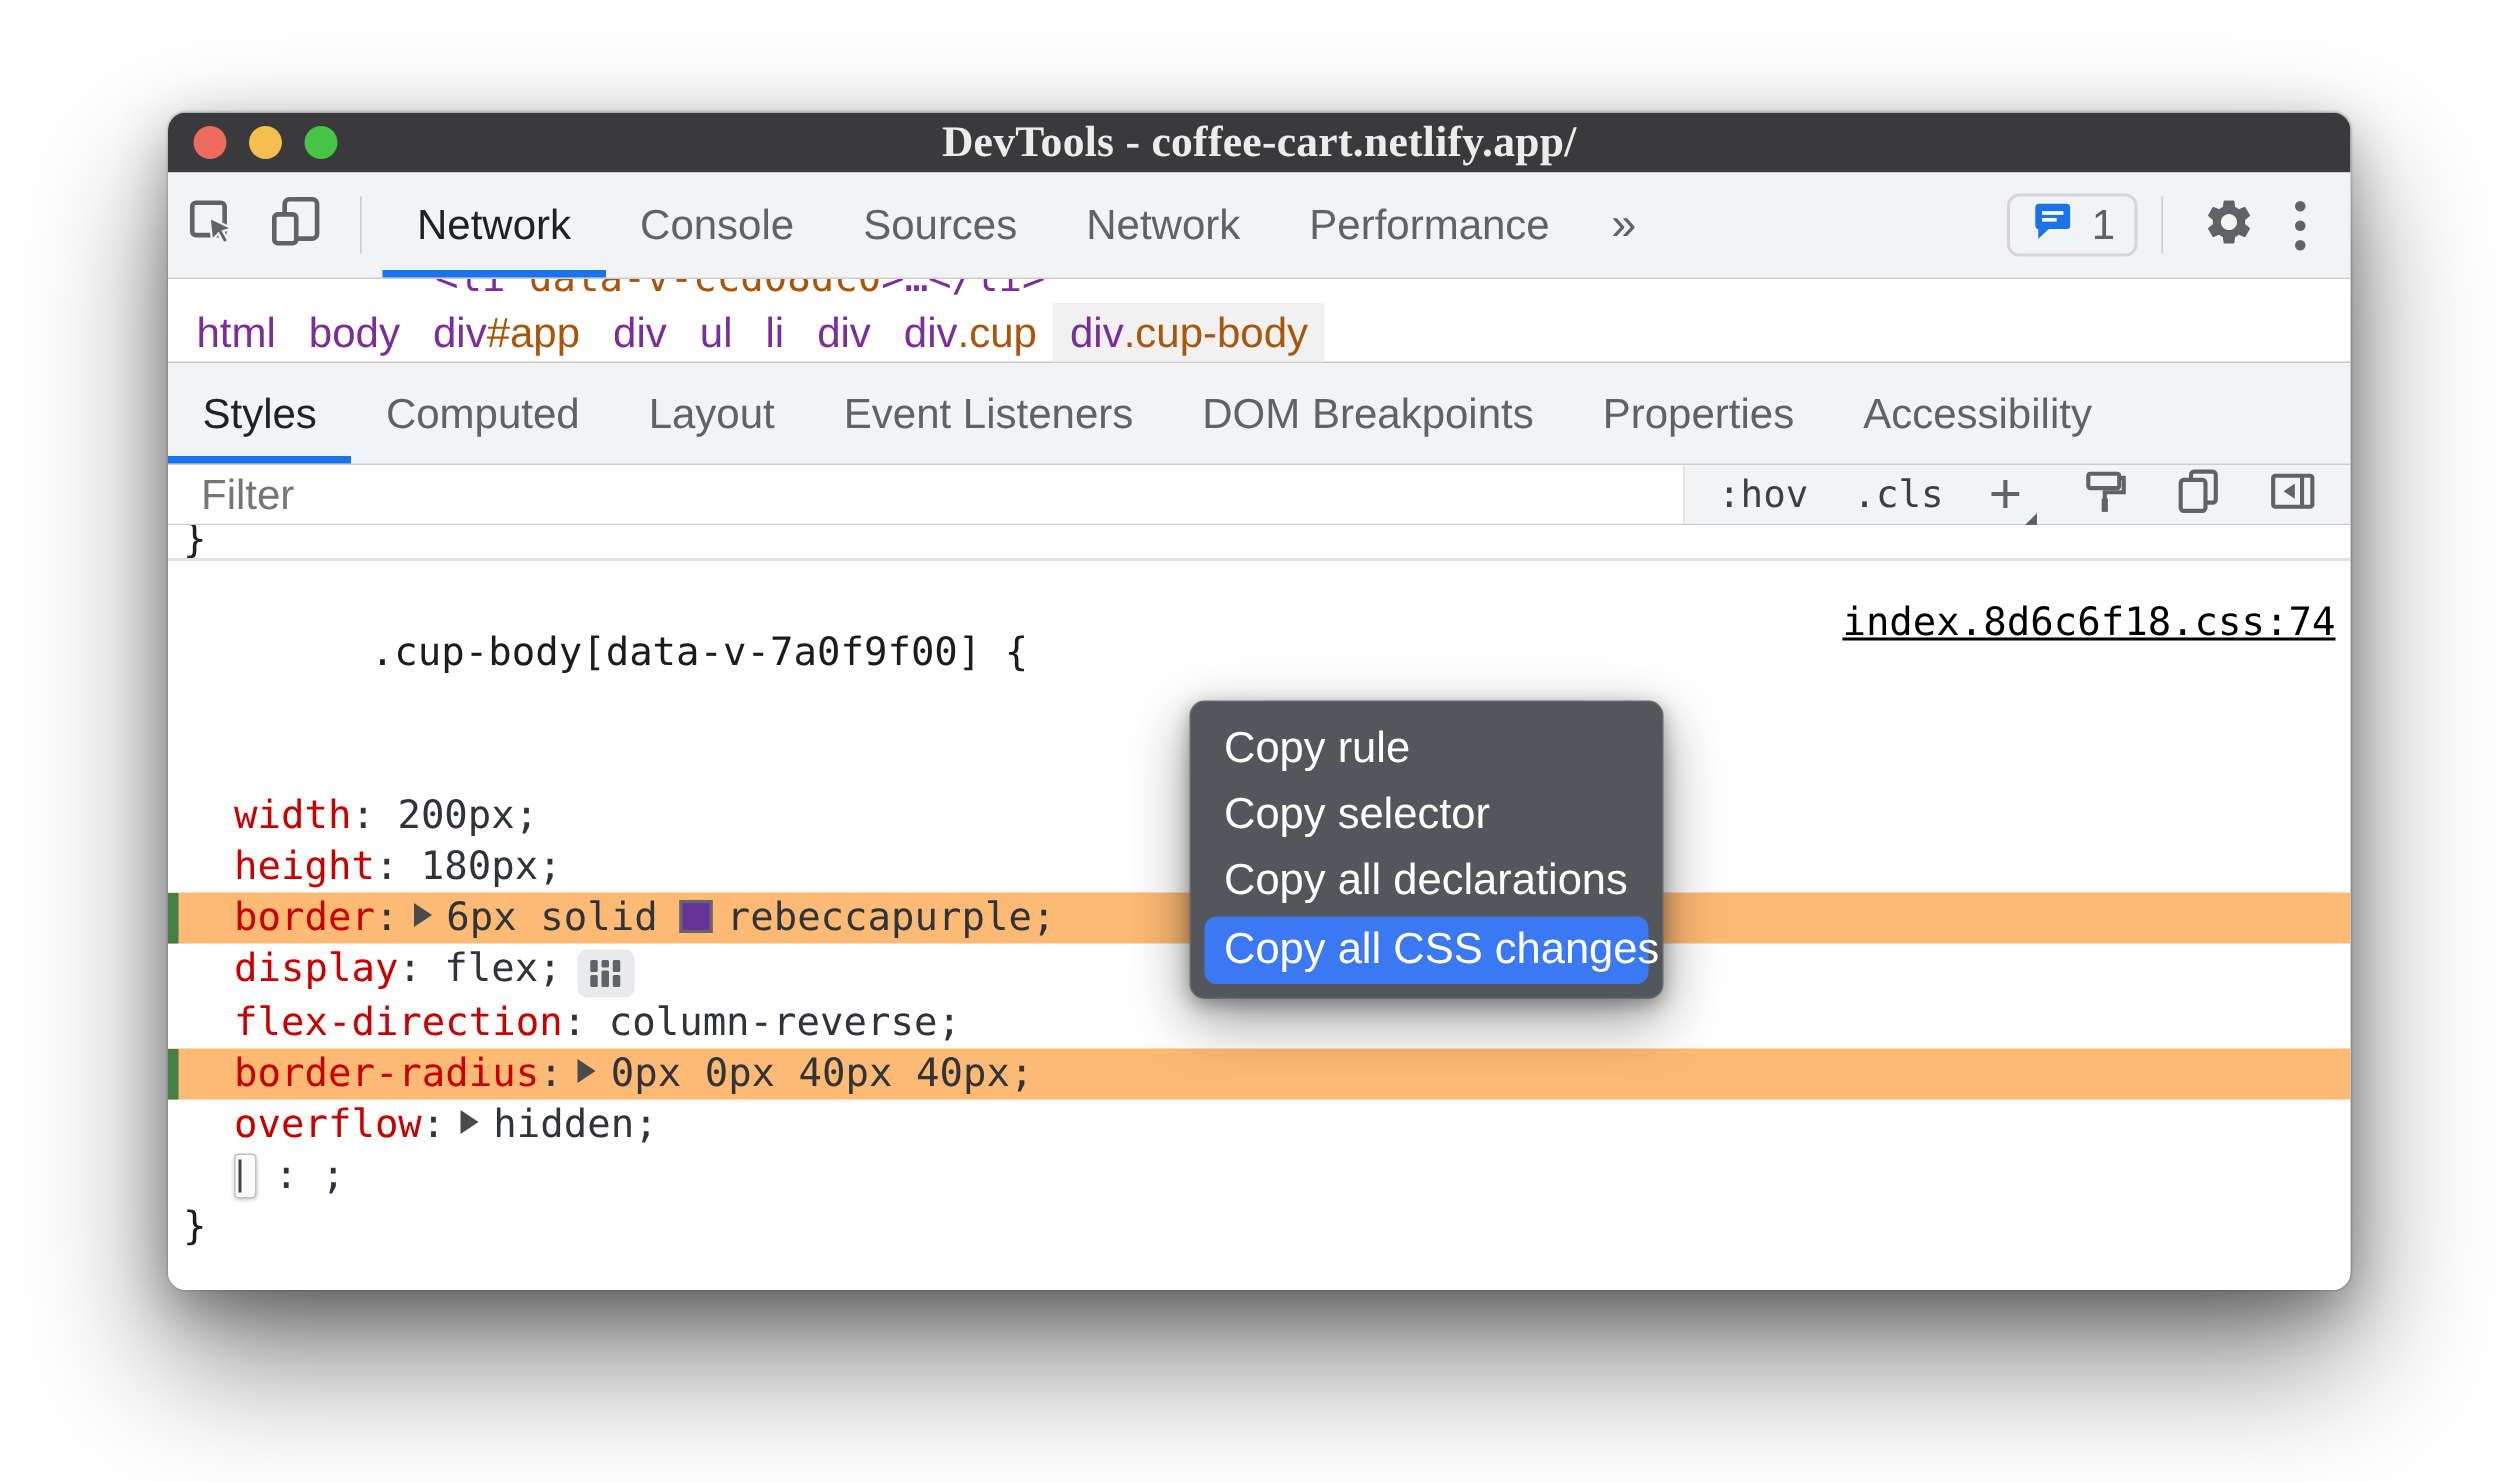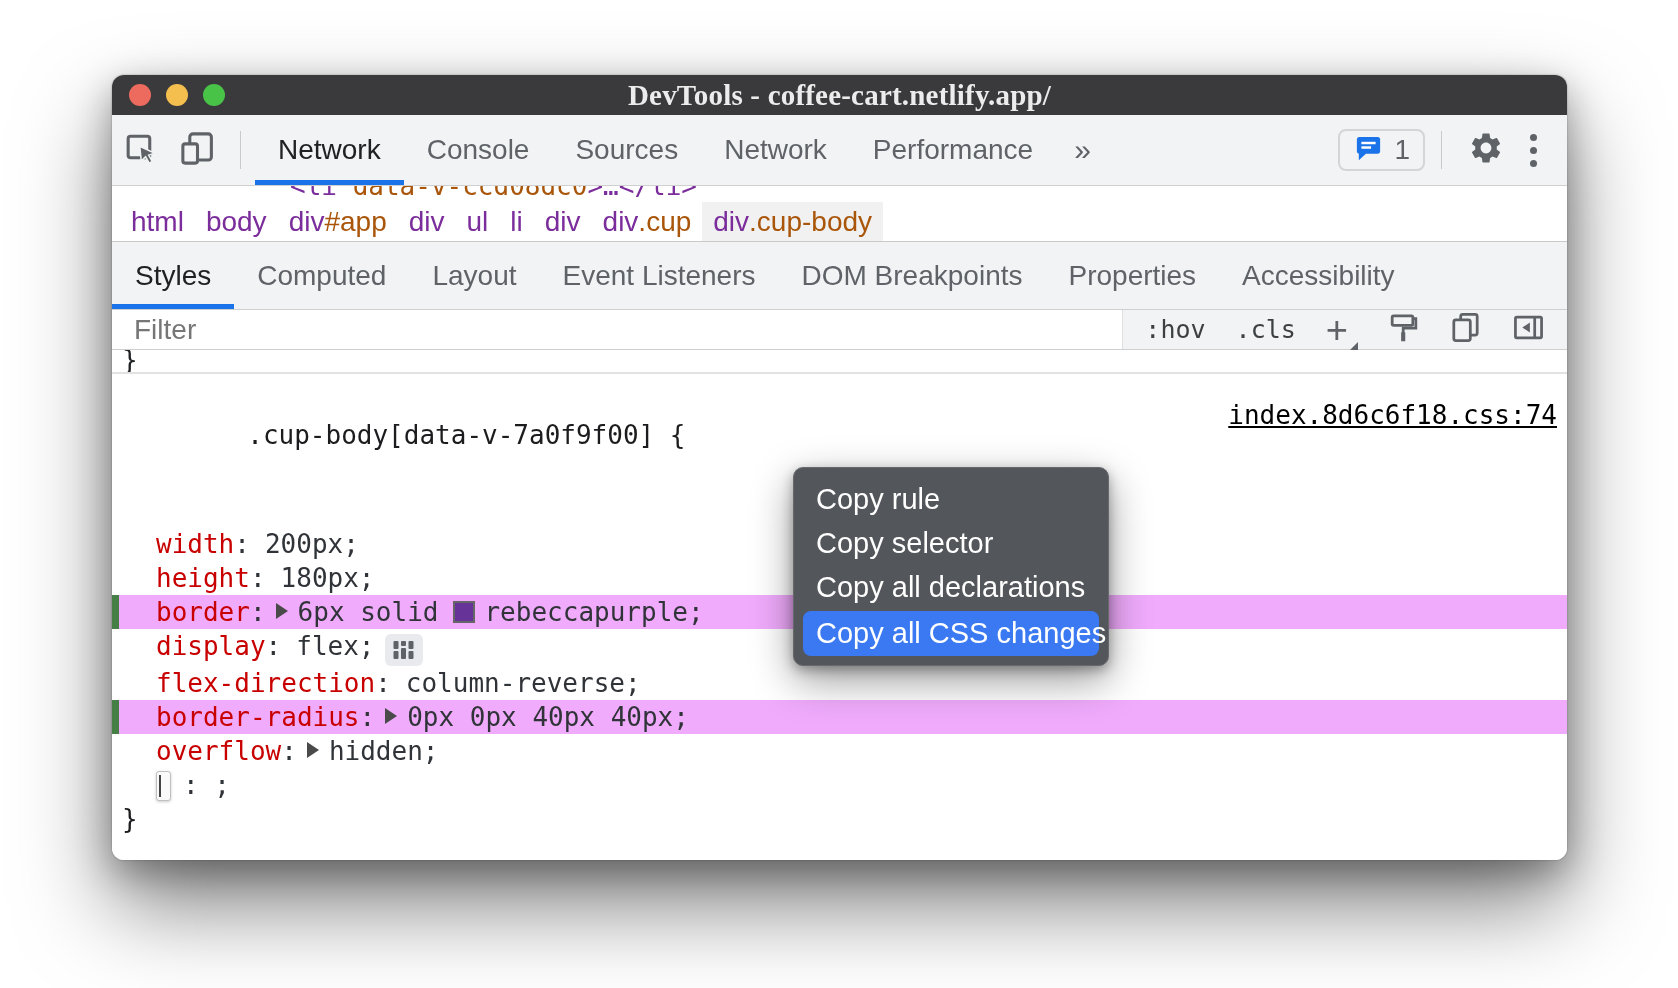--- a/index.html
+++ b/index.html
@@ -99,21 +99,21 @@
   }
   .prev-close { height:24px; overflow:hidden; border-bottom:2px solid #e2e2e2; }
   .prev-close span { display:block; line-height:30px; margin-top:-5px; padding-left:10px; color:#202124; }
   .rule { padding-top:5px; }
   .selector-line { position:relative; line-height:36px; padding:2px 10px; color:#1c1c1e; white-space:pre; }
   .src-link {
     position:absolute; right:10px; top:18px; color:#000000; text-decoration:underline; cursor:pointer;
     font-size:26px; line-height:36px;
   }
   .decl { line-height:34px; padding-left:44px; white-space:pre; cursor:default; }
-  .decl.changed { background:#f0abfc; box-shadow: inset 7px 0 0 0 #457f45; }
+  .decl.changed { background:#fdba74; box-shadow: inset 7px 0 0 0 #457f45; }
   .prop { color:#c80000; }
   .punct { color:#303438; }
   .val { color:#303438; margin-left:15px; }
   .val.tight { margin-left:12px; }
   .arrow {
     display:inline-block; width:0; height:0; vertical-align:2px;
     border-top:8px solid transparent; border-bottom:8px solid transparent; border-left:12px solid #4a4a4a;
     margin:0 10px 0 10px;
   }
   .swatch {

